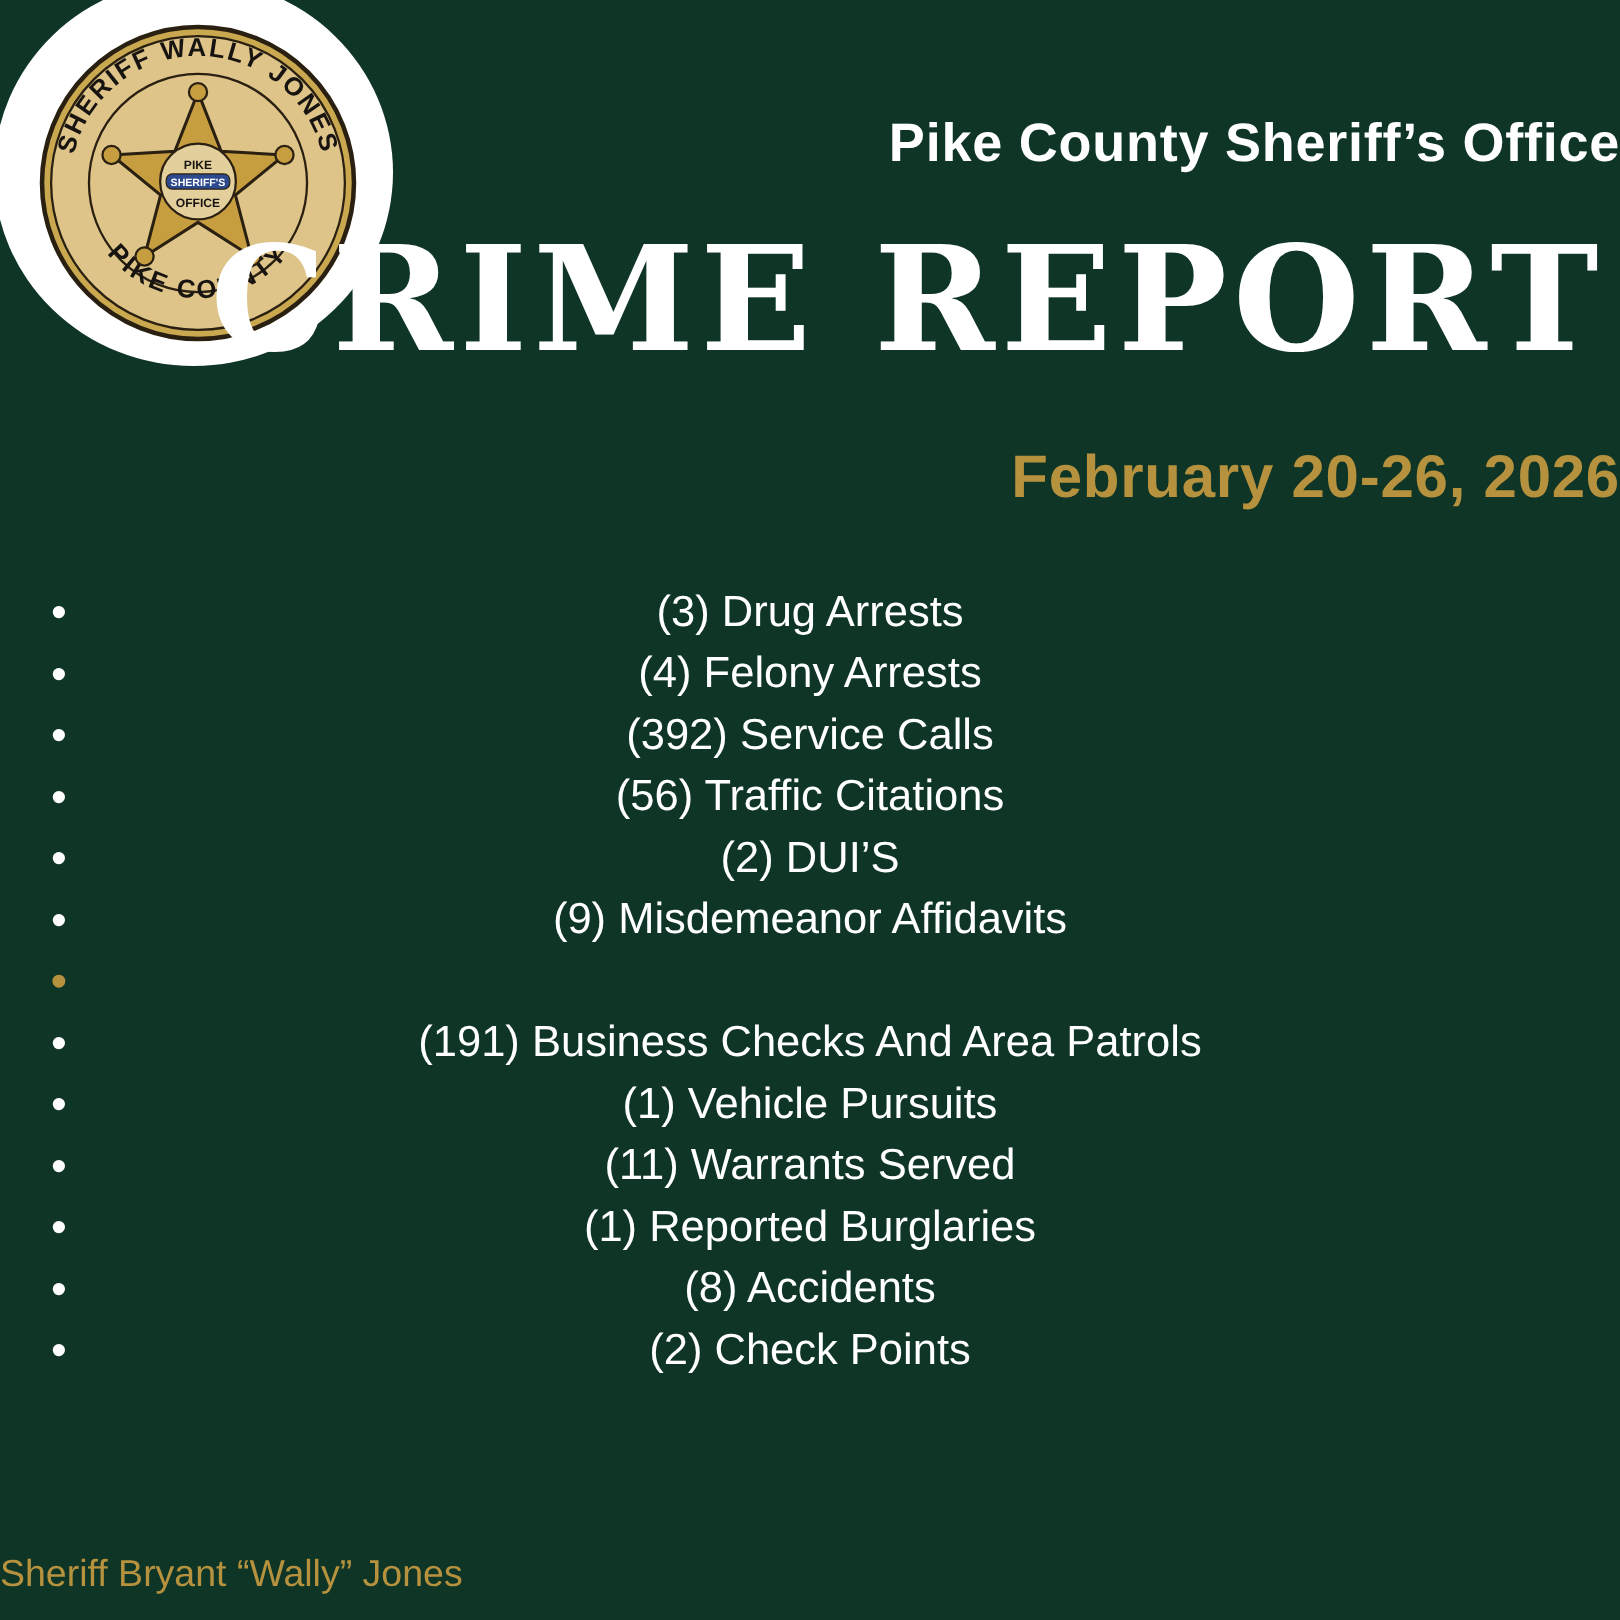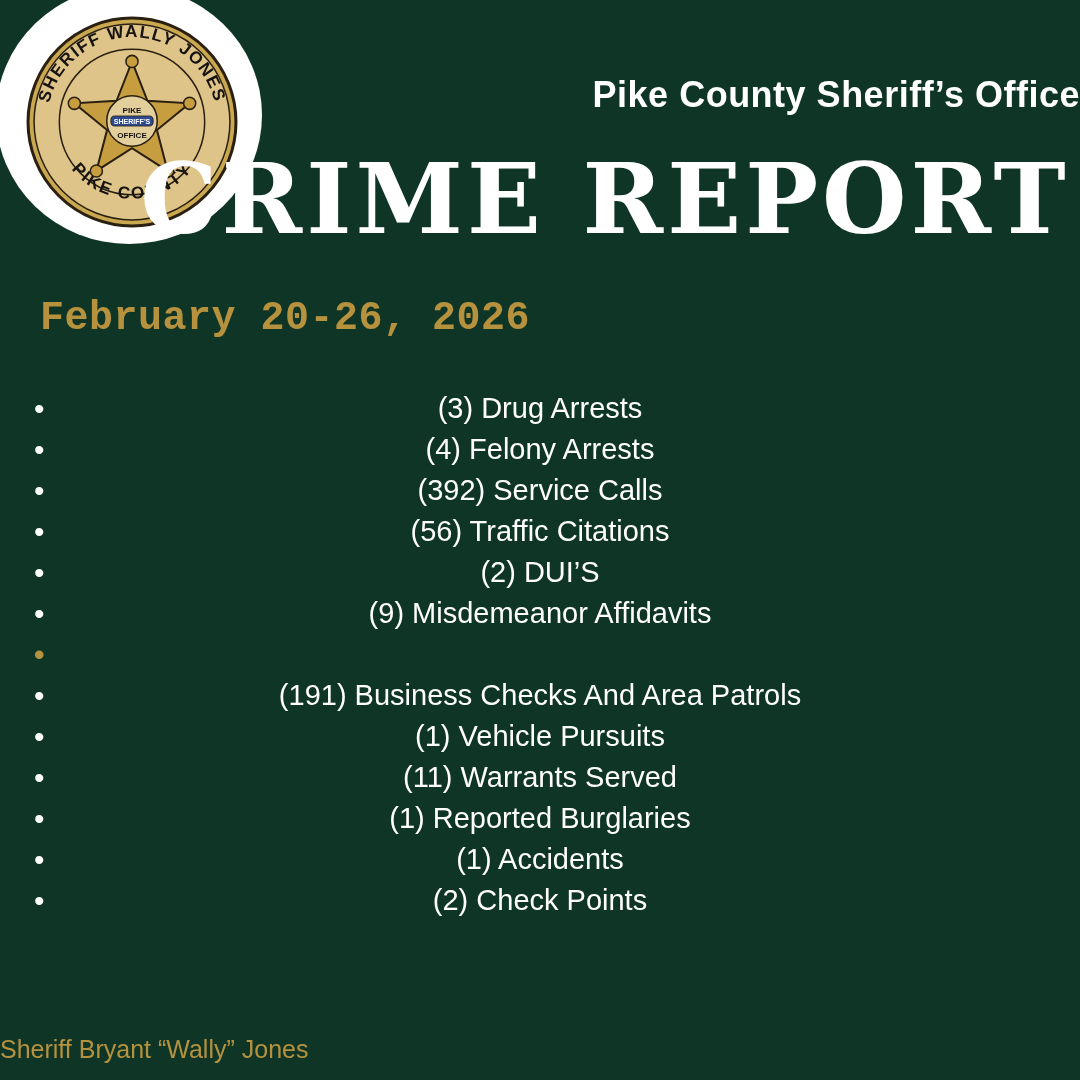--- a/index.html
+++ b/index.html
@@ -44,26 +44,25 @@
     color: #ffffff;
     font-family: "DejaVu Serif", "Liberation Serif", serif;
     font-size: 97px;
     font-weight: 700;
     letter-spacing: 4px;
     white-space: nowrap;
   }
   .date-line {
     position: absolute;
     top: 296px; left: 40px; right: 0;
-    text-align: left;
+    text-align: right;
     color: #b6923e;
     font-size: 40px;
     font-weight: bold;
     letter-spacing: 0.5px;
-    font-family: Liberation Mono, monospace;
   }
 
   .stats-list {
     position: absolute;
     top: 388px; left: 0;
     width: 100%;
   }
   .stat-row {
     position: relative;
     width: 100%;
@@ -191,21 +190,21 @@
       <span class="stat-label">(11) Warrants Served</span>
     </div>
 
     <div class="stat-row">
       <span class="bullet">•</span>
       <span class="stat-label">(1) Reported Burglaries</span>
     </div>
 
     <div class="stat-row">
       <span class="bullet">•</span>
-      <span class="stat-label">(1) Accidents</span>
+      <span class="stat-label">(8) Accidents</span>
     </div>
 
     <div class="stat-row">
       <span class="bullet">•</span>
       <span class="stat-label">(2) Check Points</span>
     </div>
   </div>
 
   <div class="footer-line">Sheriff Bryant “Wally” Jones</div>
 

